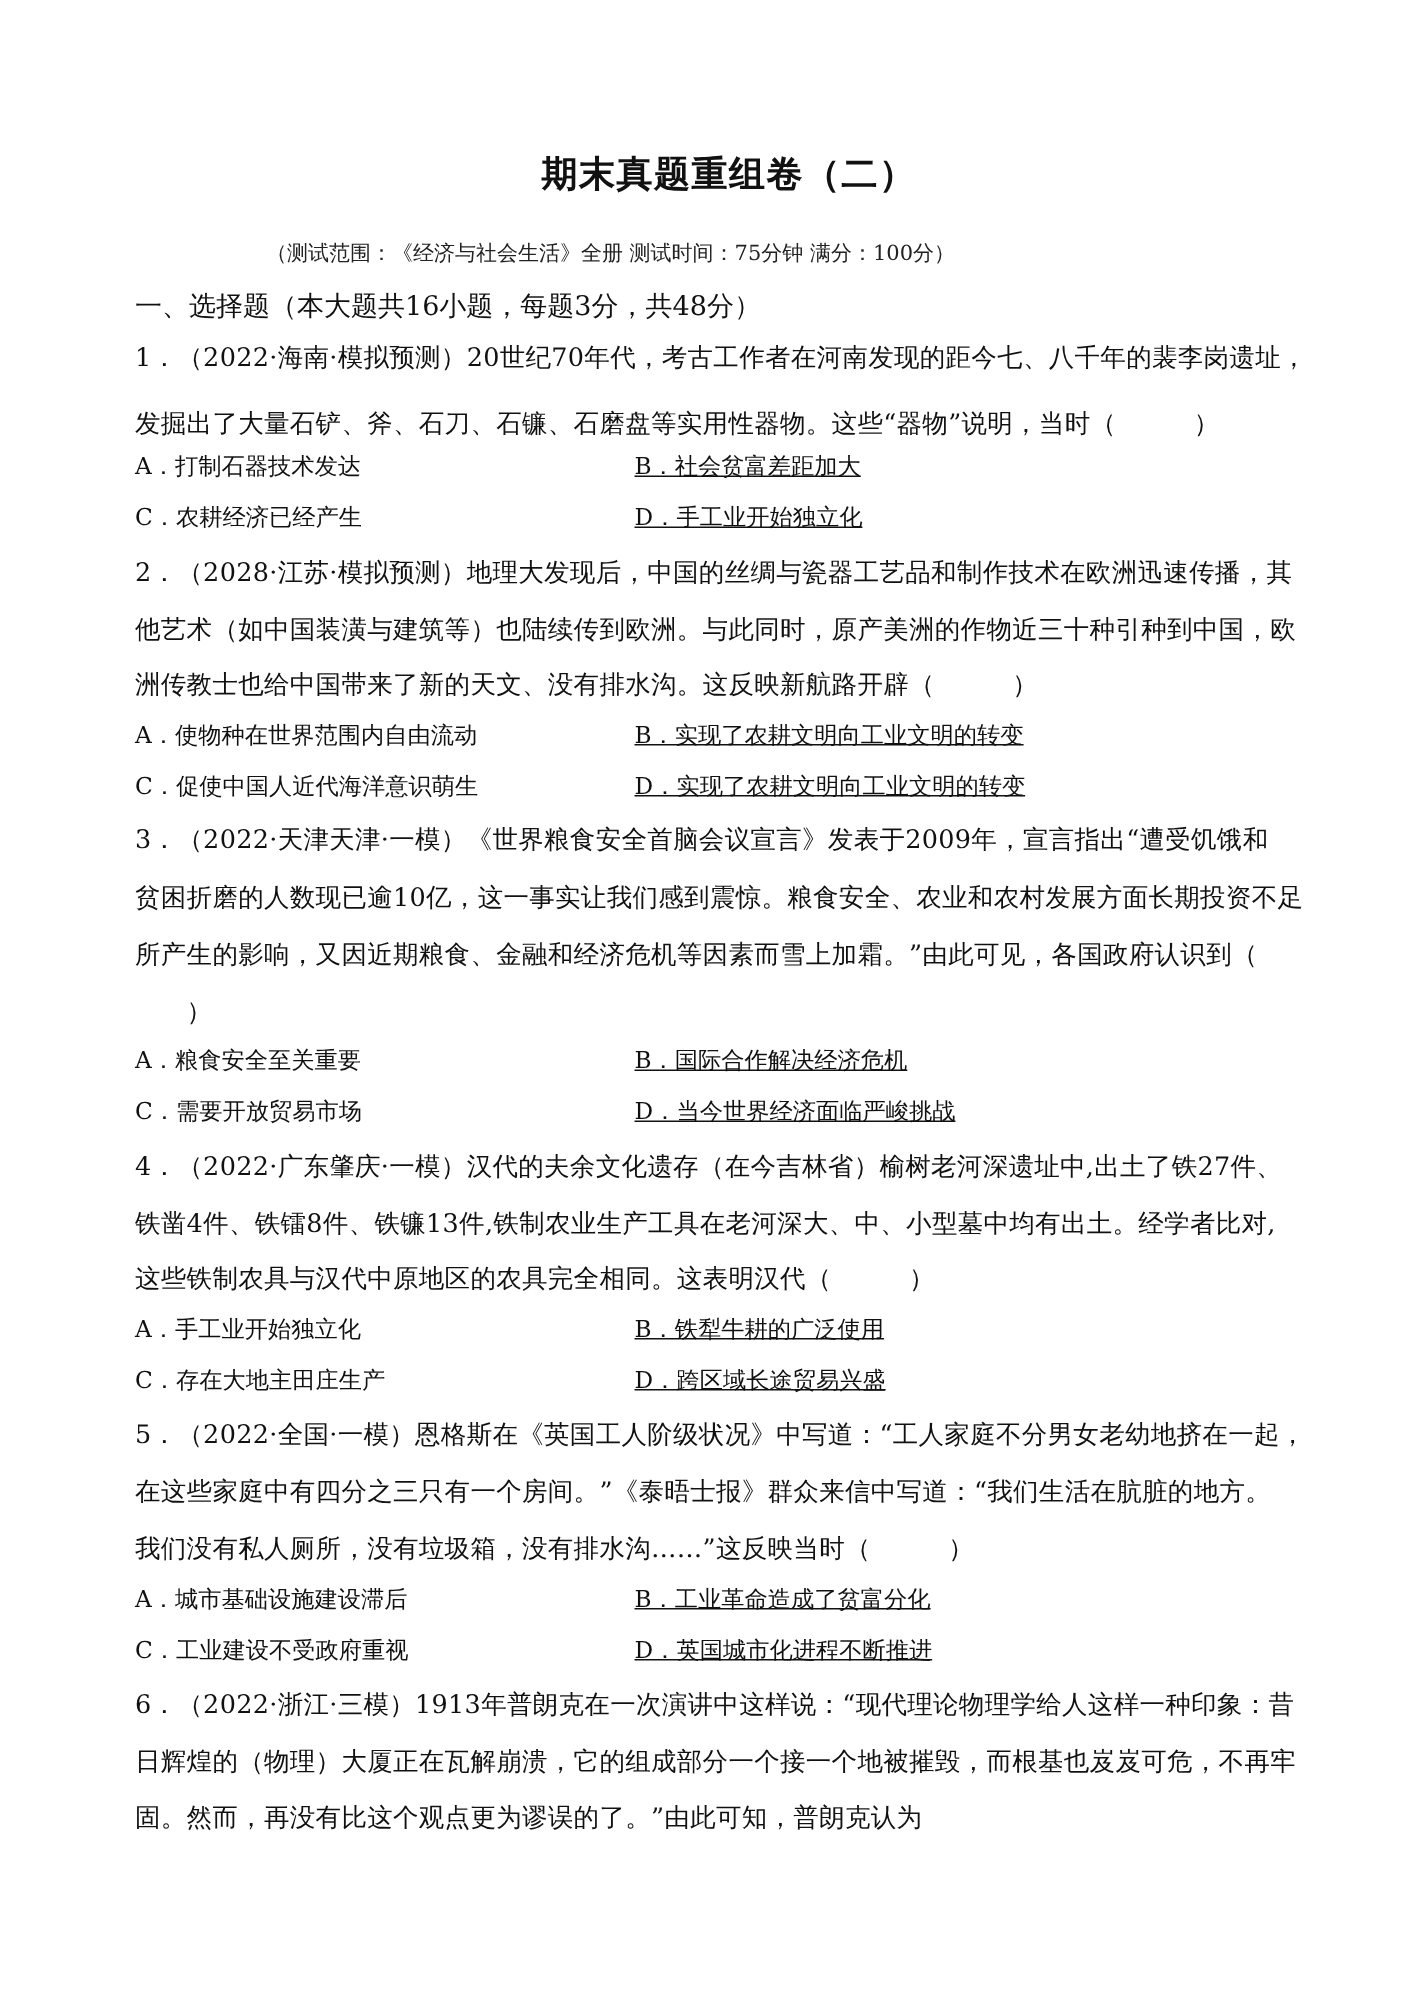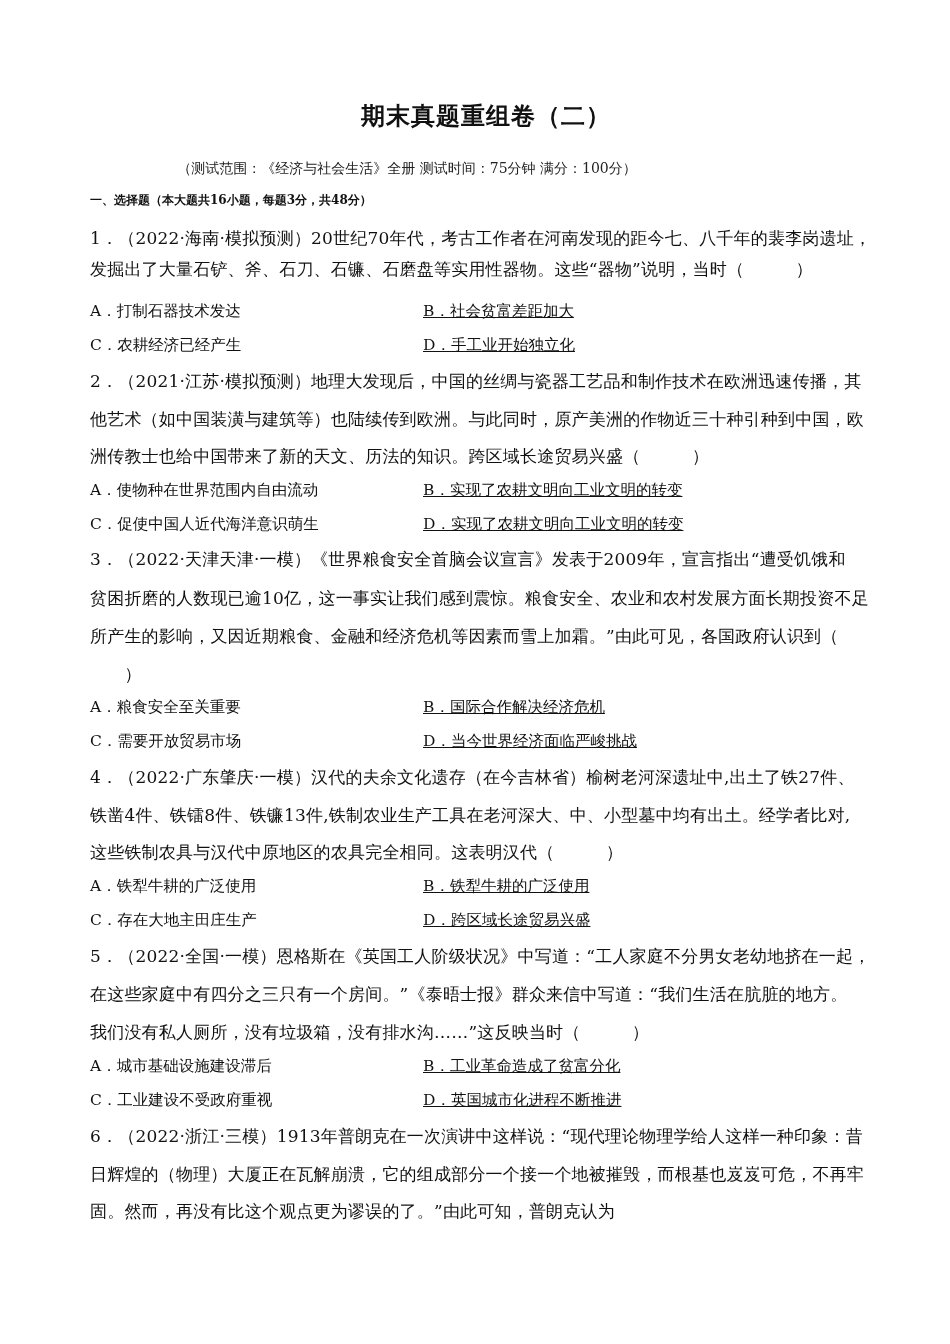--- a/index.html
+++ b/index.html
@@ -2,47 +2,47 @@
 <html><head>
 <meta charset="utf-8">
 <style>
   html, body { margin: 0; padding: 0; background: #ffffff; }
   body { width: 950px; height: 1344px; position: relative; overflow: hidden;
          font-family: "DejaVu Serif", "Liberation Serif", serif; color: #111; }
   .title { position: absolute; top: 100px; left: 16px; width: 940px; text-align: center;
            font-size: 24px; font-weight: bold; letter-spacing: 1px; }
   .subtitle { position: absolute; top: 160px; left: 0; width: 814px; text-align: center;
               font-size: 14px; color: #222; }
-  .section { position: absolute; top: 192px; left: 90px; font-size: 12px; font-weight: bold; }
+  .section { position: absolute; top: 192px; left: 90px; font-size: 18px; font-weight: normal; }
   .line { position: absolute; left: 90px; font-size: 17px; white-space: nowrap; letter-spacing: 0.2px; }
   .opt { position: absolute; font-size: 15.5px; white-space: nowrap; }
   .optA, .optC { left: 90px; }
   .optB, .optD { left: 423px; text-decoration: underline; }
 </style>
 </head>
 <body>
 
 <div>
   <div class="title">期末真题重组卷（二）</div>
   <div class="subtitle">（测试范围：《经济与社会生活》全册 测试时间：75分钟 满分：100分）</div>
   <div class="section">一、选择题（本大题共16小题，每题3分，共48分）</div>
 
   <div>
     <div class="line" style="top:227px">1．（2022·海南·模拟预测）20世纪70年代，考古工作者在河南发现的距今七、八千年的裴李岗遗址，</div>
-    <div class="line" style="top:258px">发掘出了大量石铲、斧、石刀、石镰、石磨盘等实用性器物。这些“器物”说明，当时（　　　）</div>
+    <div class="line" style="top:271px">发掘出了大量石铲、斧、石刀、石镰、石磨盘等实用性器物。这些“器物”说明，当时（　　　）</div>
     <div class="opt optA" style="top:301px">A．打制石器技术发达</div>
     <div class="opt optB" style="top:301px">B．社会贫富差距加大</div>
     <div class="opt optC" style="top:335px">C．农耕经济已经产生</div>
     <div class="opt optD" style="top:335px">D．手工业开始独立化</div>
   </div>
 
   <div>
-    <div class="line" style="top:370px">2．（2021·江苏·模拟预测）地理大发现后，中国的丝绸与瓷器工艺品和制作技术在欧洲迅速传播，其</div>
+    <div class="line" style="top:370px">2．（2028·江苏·模拟预测）地理大发现后，中国的丝绸与瓷器工艺品和制作技术在欧洲迅速传播，其</div>
     <div class="line" style="top:408px">他艺术（如中国装潢与建筑等）也陆续传到欧洲。与此同时，原产美洲的作物近三十种引种到中国，欧</div>
-    <div class="line" style="top:445px">洲传教士也给中国带来了新的天文、历法的知识。跨区域长途贸易兴盛（　　　）</div>
+    <div class="line" style="top:445px">洲传教士也给中国带来了新的天文、没有排水沟。这反映新航路开辟（　　　）</div>
     <div class="opt optA" style="top:480px">A．使物种在世界范围内自由流动</div>
     <div class="opt optB" style="top:480px">B．实现了农耕文明向工业文明的转变</div>
     <div class="opt optC" style="top:514px">C．促使中国人近代海洋意识萌生</div>
     <div class="opt optD" style="top:514px">D．实现了农耕文明向工业文明的转变</div>
   </div>
 
   <div>
     <div class="line" style="top:548px">3．（2022·天津天津·一模）《世界粮食安全首脑会议宣言》发表于2009年，宣言指出“遭受饥饿和</div>
     <div class="line" style="top:587px">贫困折磨的人数现已逾10亿，这一事实让我们感到震惊。粮食安全、农业和农村发展方面长期投资不足</div>
     <div class="line" style="top:625px">所产生的影响，又因近期粮食、金融和经济危机等因素而雪上加霜。”由此可见，各国政府认识到（</div>
@@ -50,21 +50,21 @@
     <div class="opt optA" style="top:697px">A．粮食安全至关重要</div>
     <div class="opt optB" style="top:697px">B．国际合作解决经济危机</div>
     <div class="opt optC" style="top:731px">C．需要开放贸易市场</div>
     <div class="opt optD" style="top:731px">D．当今世界经济面临严峻挑战</div>
   </div>
 
   <div>
     <div class="line" style="top:766px">4．（2022·广东肇庆·一模）汉代的夫余文化遗存（在今吉林省）榆树老河深遗址中,出土了铁27件、</div>
     <div class="line" style="top:804px">铁凿4件、铁镭8件、铁镰13件,铁制农业生产工具在老河深大、中、小型墓中均有出土。经学者比对,</div>
     <div class="line" style="top:841px">这些铁制农具与汉代中原地区的农具完全相同。这表明汉代（　　　）</div>
-    <div class="opt optA" style="top:876px">A．铁犁牛耕的广泛使用</div>
+    <div class="opt optA" style="top:876px">A．手工业开始独立化</div>
     <div class="opt optB" style="top:876px">B．铁犁牛耕的广泛使用</div>
     <div class="opt optC" style="top:910px">C．存在大地主田庄生产</div>
     <div class="opt optD" style="top:910px">D．跨区域长途贸易兴盛</div>
   </div>
 
   <div>
     <div class="line" style="top:945px">5．（2022·全国·一模）恩格斯在《英国工人阶级状况》中写道：“工人家庭不分男女老幼地挤在一起，</div>
     <div class="line" style="top:983px">在这些家庭中有四分之三只有一个房间。”《泰晤士报》群众来信中写道：“我们生活在肮脏的地方。</div>
     <div class="line" style="top:1021px">我们没有私人厕所，没有垃圾箱，没有排水沟……”这反映当时（　　　）</div>
     <div class="opt optA" style="top:1056px">A．城市基础设施建设滞后</div>

